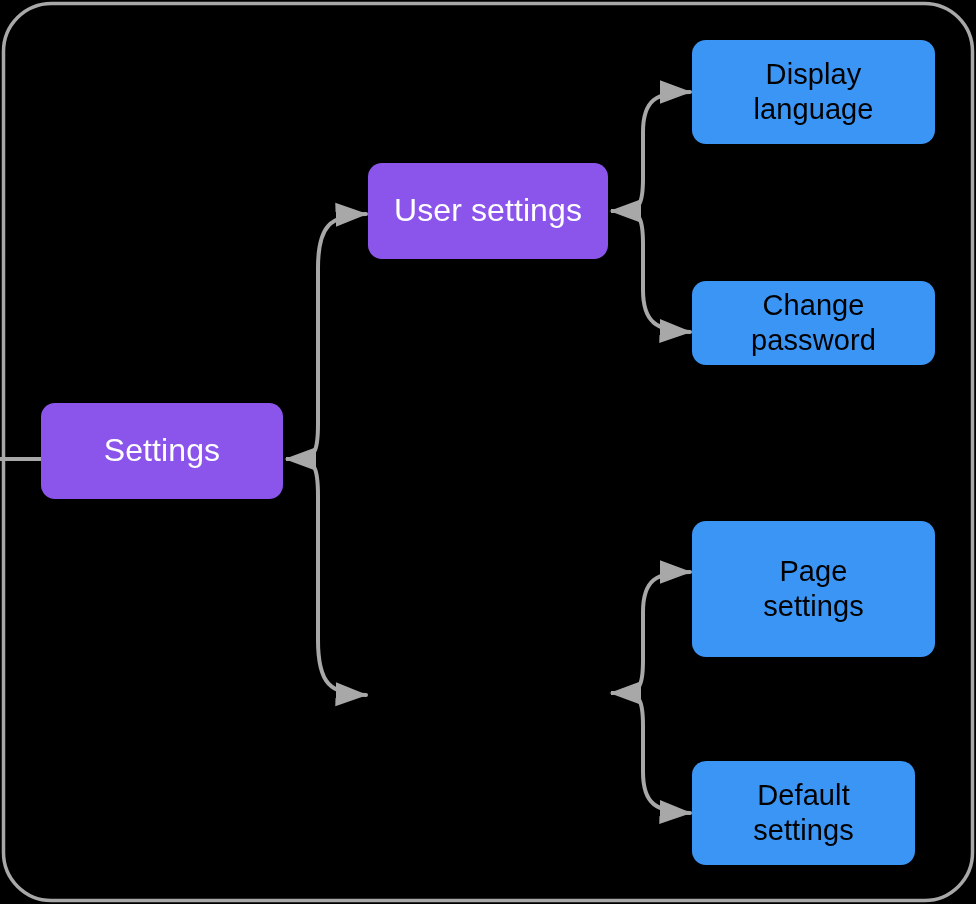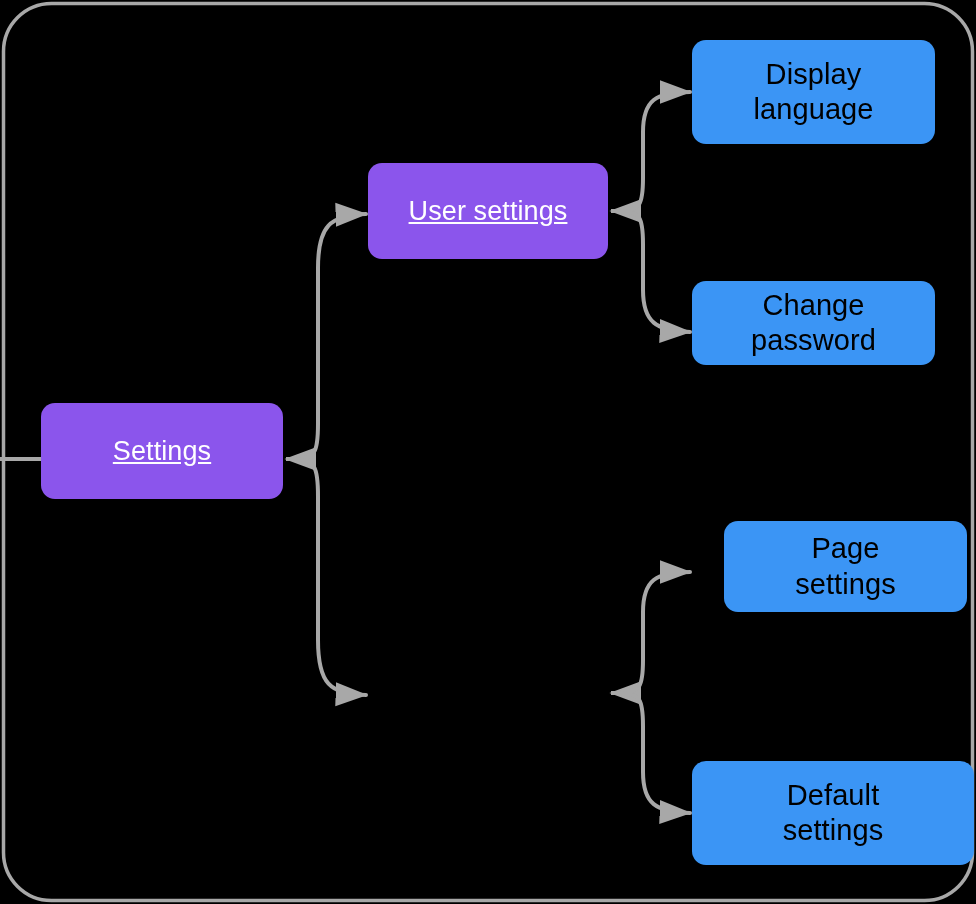--- a/index.html
+++ b/index.html
@@ -35,22 +35,21 @@
     border-radius: 14px;
     box-sizing: border-box;
     padding: 4px 5px;
     line-height: 1.22;
     letter-spacing: 0.1px;
     z-index: 5;
   }
   .node.purple {
     background: #8b55ec;
     color: #ffffff;
-    font-size: 27px;
-    text-decoration: underline;
+    font-size: 32px;
   }
   .node.blue {
     background: #3b95f5;
     color: #000000;
     font-size: 29px;
   }
   .node-label {
     display: block;
     white-space: pre-line;
   }
@@ -105,23 +104,23 @@
   <div class="node blue" style="left:692px; top:40px; width:243px; height:104px;">
     <span class="node-label">Display
 language</span>
   </div>
 
   <div class="node blue" style="left:692px; top:281px; width:243px; height:84px;">
     <span class="node-label">Change
 password</span>
   </div>
 
-  <div class="node blue" style="left:692px; top:521px; width:243px; height:91px;margin-left:32px;">
+  <div class="node blue" style="left:692px; top:521px; width:243px; height:136px;">
     <span class="node-label">Page
 settings</span>
   </div>
 
-  <div class="node blue" style="left:692px; top:761px; width:282px; height:104px;">
+  <div class="node blue" style="left:692px; top:761px; width:223px; height:104px;">
     <span class="node-label">Default
 settings</span>
   </div>
 
 </div>
 
 </body></html>

